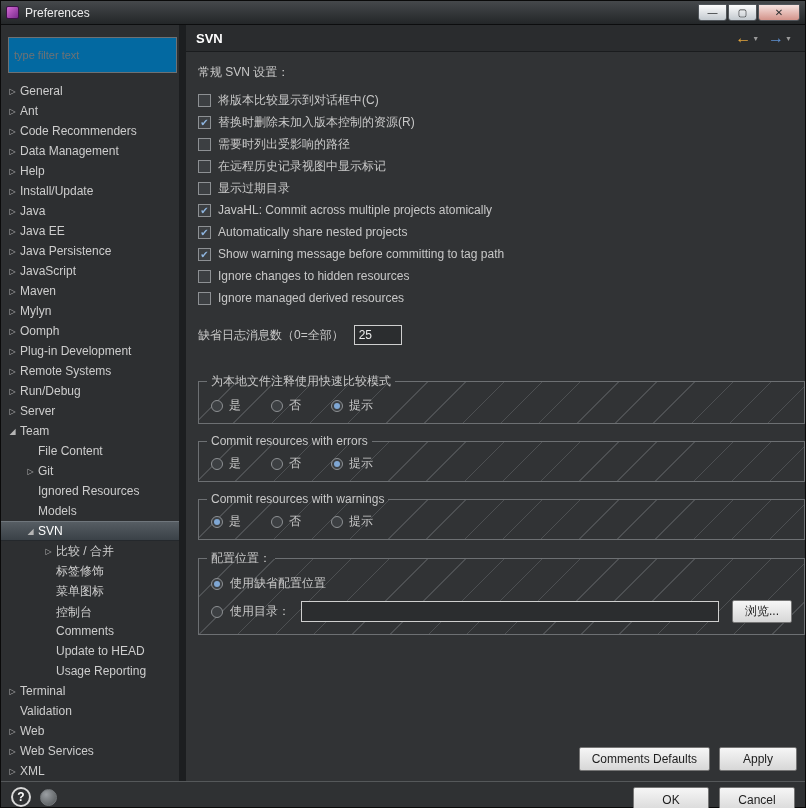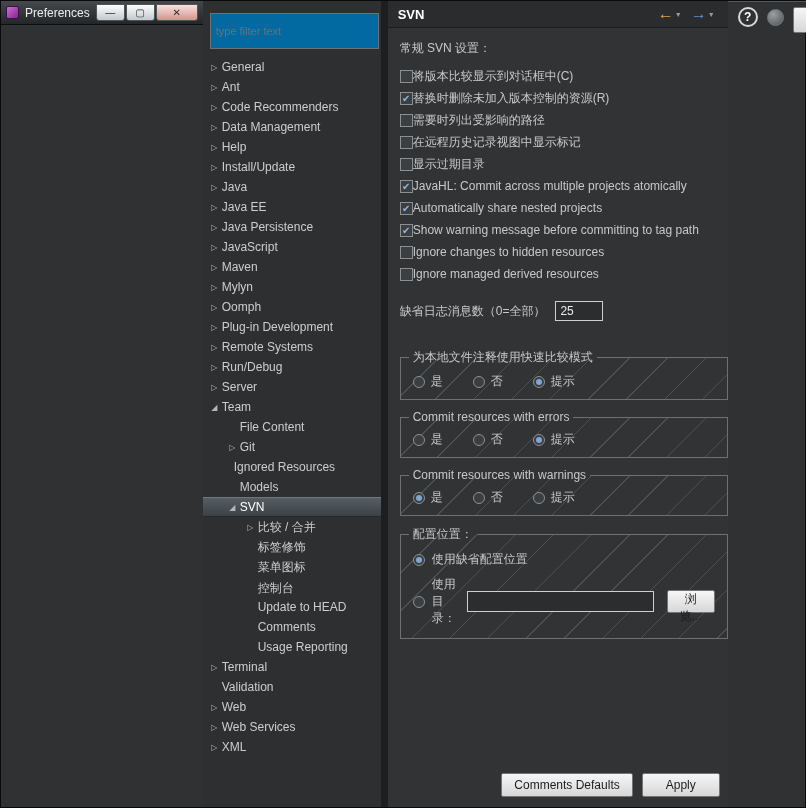--- a/index.html
+++ b/index.html
@@ -1,19 +1,19 @@
 <!DOCTYPE html>
 <html><head>
 <meta charset="utf-8">
 <style>
   * { box-sizing: border-box; margin: 0; padding: 0; }
   html,body { width:806px; height:808px; overflow:hidden; }
   body { font-family:"Liberation Sans", sans-serif; font-size:12px; background:#232527; }
 
-  .window { position:absolute; inset:0; display:flex; flex-direction:row;
+  .window { position:absolute; inset:0; display:flex; flex-direction:column;
             background:#2f3133; border:1px solid #0a0a0a; }
 
   
   .titlebar { height:24px; flex:0 0 24px; background:linear-gradient(#46494c,#232628);
               border-bottom:1px solid #0c0d0e; display:flex; align-items:center; padding:0 5px; gap:6px; }
   .app-icon { width:13px; height:13px; background:linear-gradient(135deg,#d36ad3,#7a2a8e);
               border:1px solid #3c1147; border-radius:2px; }
   .win-title { color:#ececec; font-size:12px; }
   .win-controls { margin-left:auto; display:flex; gap:1px; align-items:flex-start; }
   .win-btn { height:17px; width:29px; background:linear-gradient(#fdfdfd,#c3c9cf);
@@ -43,21 +43,21 @@
   .panel-title { color:#ffffff; font-weight:bold; font-size:13px; }
   .nav { margin-left:auto; display:flex; align-items:center; gap:3px; }
   .nav-btn { display:flex; align-items:center; gap:1px; padding:1px 3px; cursor:default; }
   .nav-glyph.back { color:#e4a63d; font-size:16px; font-weight:bold; }
   .nav-glyph.fwd  { color:#5e90d1; font-size:16px; font-weight:bold; }
   .nav-caret { color:#9a9a9a; font-size:7px; }
 
   .content { flex:1; display:flex; flex-direction:column; padding:10px 0 0 12px; color:#c8c8c8; overflow:hidden; }
   .section-title { margin:2px 0 8px 0; }
 
-  .check-row { display:flex; align-items:center; height:22px; }
+  .check-row { display:flex; align-items:center; height:22px; gap:7px; }
   .checkbox { width:13px; height:13px; flex:0 0 13px; background:#3c3f42; border:1px solid #8d9093;
               font-size:10px; line-height:11px; text-align:center; color:#8fb6e0; }
 
   .log-row { display:flex; align-items:center; gap:10px; margin:16px 0 28px 0; }
   .log-input { width:48px; height:20px; background:#2b2d2f; border:1px solid #cfcfcf;
                color:#ececec; font-size:12px; padding:0 4px; outline:none; }
 
   fieldset.group { border:1px solid #6d7073; margin:0 0 10px 0; padding:4px 8px 7px 8px; min-height:44px; }
   fieldset.group legend { padding:0 4px; color:#c8c8c8; }
   .hatch { background-image:repeating-linear-gradient(135deg, transparent 0 26px, rgba(175,180,185,0.22) 26px 27px); }
@@ -191,21 +191,21 @@
             <span>Team</span>
           </div>
           <div class="tree-item" style="padding-left: 22px;">
             <span class="arrow"></span>
             <span>File Content</span>
           </div>
           <div class="tree-item" style="padding-left: 22px;">
             <span class="arrow">▷</span>
             <span>Git</span>
           </div>
-          <div class="tree-item" style="padding-left: 16px;">
+          <div class="tree-item" style="padding-left: 22px;">
             <span class="arrow"></span>
             <span>Ignored Resources</span>
           </div>
           <div class="tree-item" style="padding-left: 22px;">
             <span class="arrow"></span>
             <span>Models</span>
           </div>
           <div class="tree-item selected" style="padding-left: 22px;">
             <span class="arrow">◢</span>
             <span>SVN</span>
@@ -221,25 +221,25 @@
           <div class="tree-item" style="padding-left: 40px;">
             <span class="arrow"></span>
             <span>菜单图标</span>
           </div>
           <div class="tree-item" style="padding-left: 40px; align-items: flex-end;">
             <span class="arrow"></span>
             <span>控制台</span>
           </div>
           <div class="tree-item" style="padding-left: 40px;">
             <span class="arrow"></span>
+            <span>Comments</span>
+          </div>
+          <div class="tree-item" style="padding-left: 40px;">
+            <span class="arrow"></span>
             <span>Update to HEAD</span>
-          </div>
-          <div class="tree-item" style="padding-left: 40px;">
-            <span class="arrow"></span>
-            <span>Comments</span>
           </div>
           <div class="tree-item" style="padding-left: 40px;">
             <span class="arrow"></span>
             <span>Usage Reporting</span>
           </div>
           <div class="tree-item" style="padding-left: 4px;">
             <span class="arrow">▷</span>
             <span>Terminal</span>
           </div>
           <div class="tree-item" style="padding-left: 4px;">

